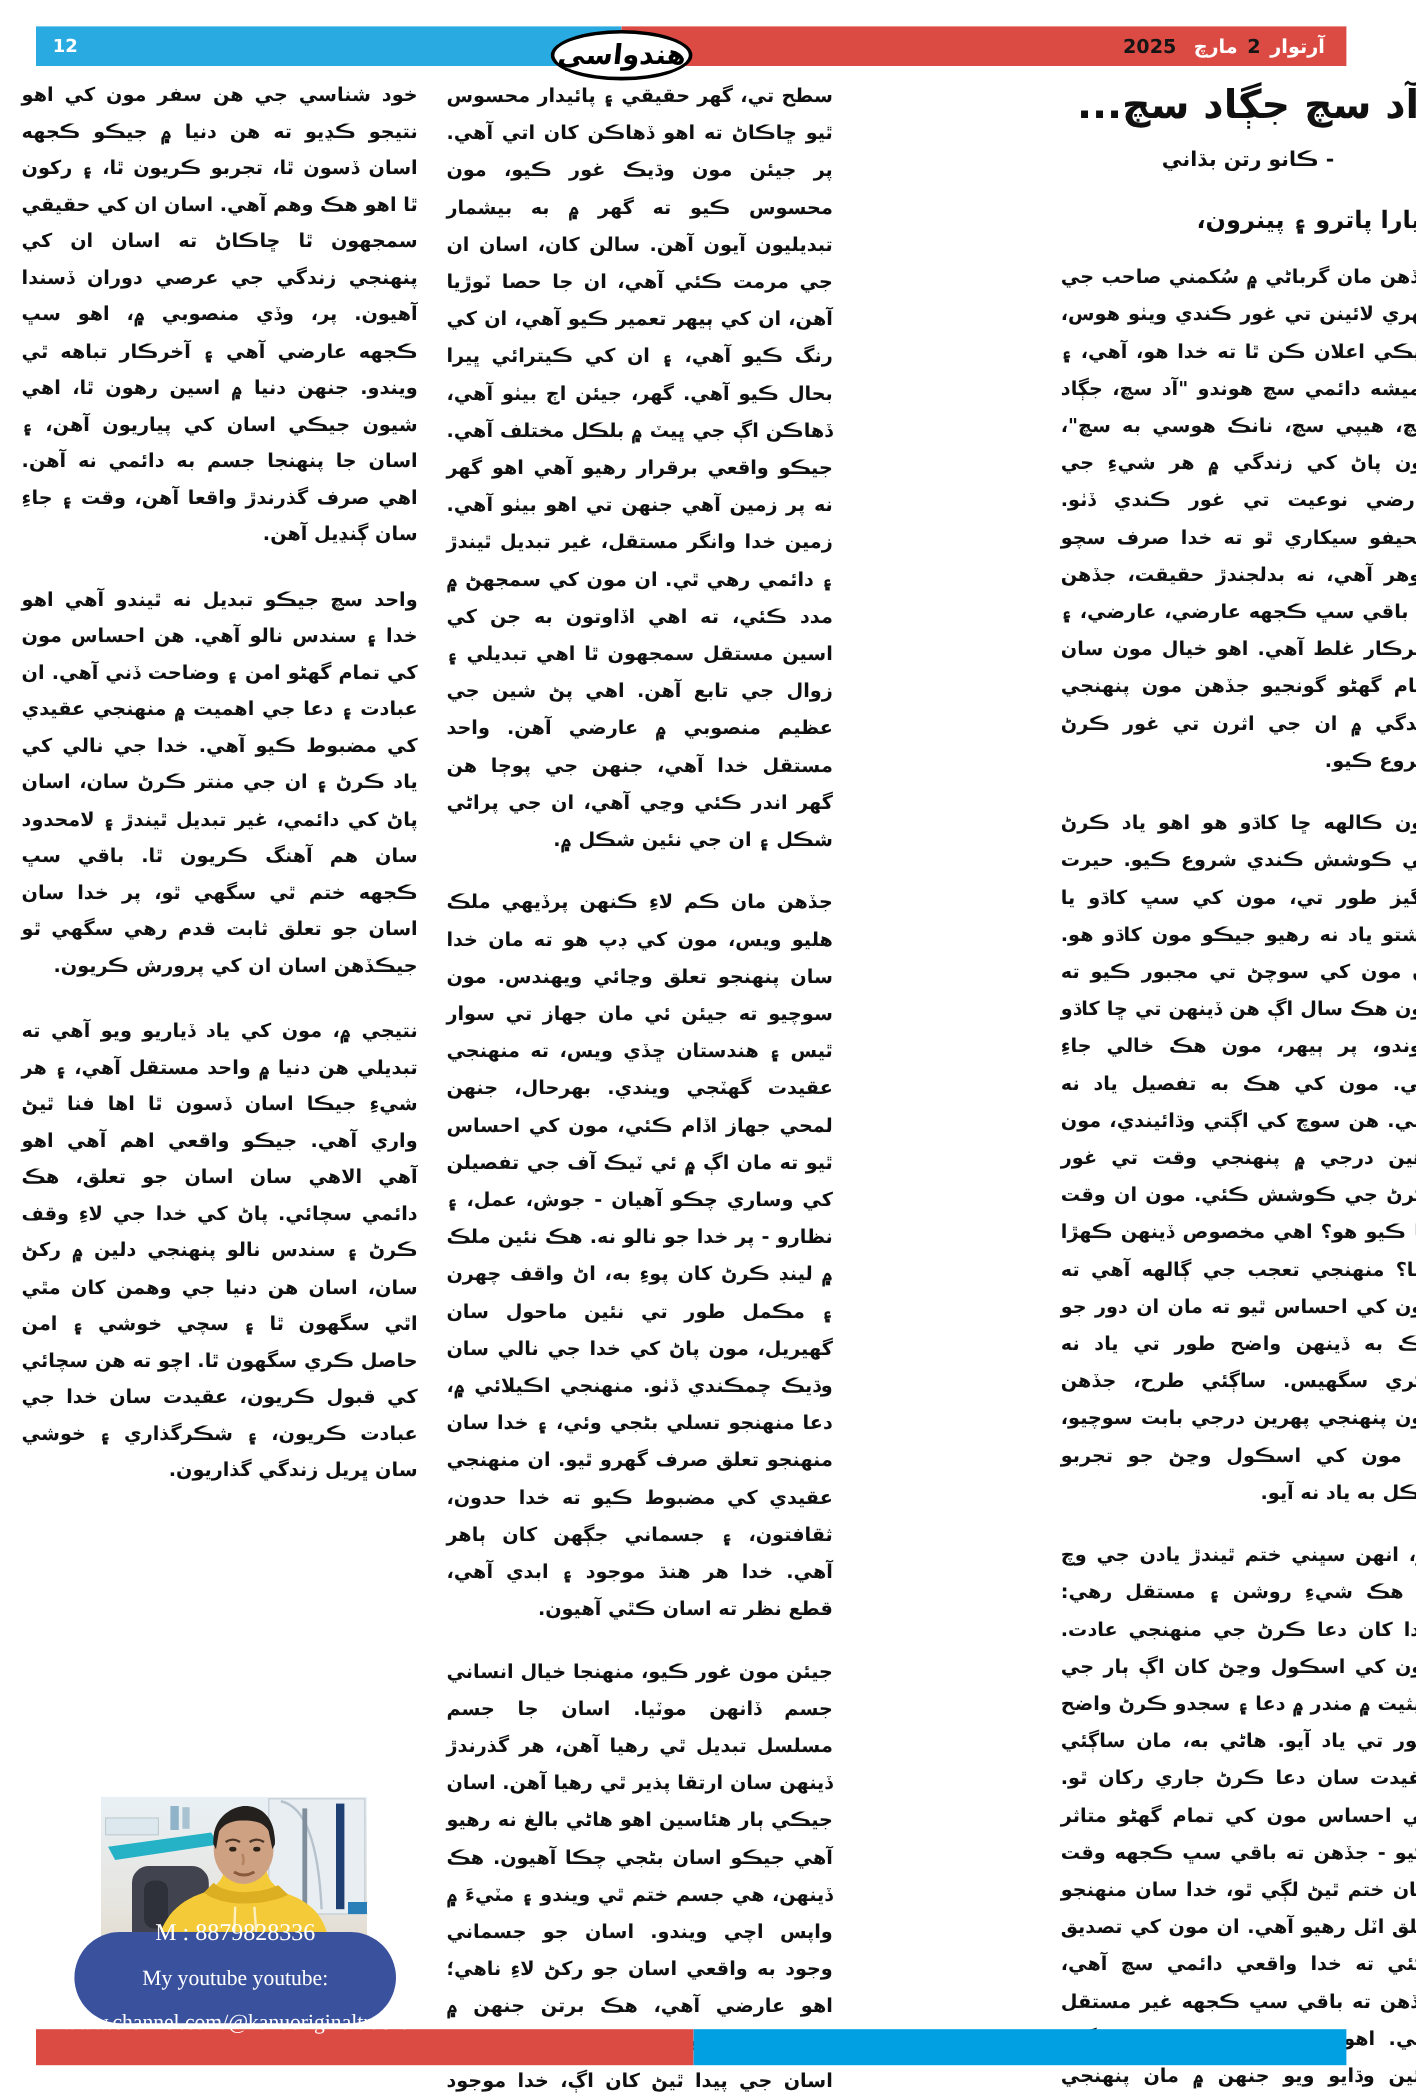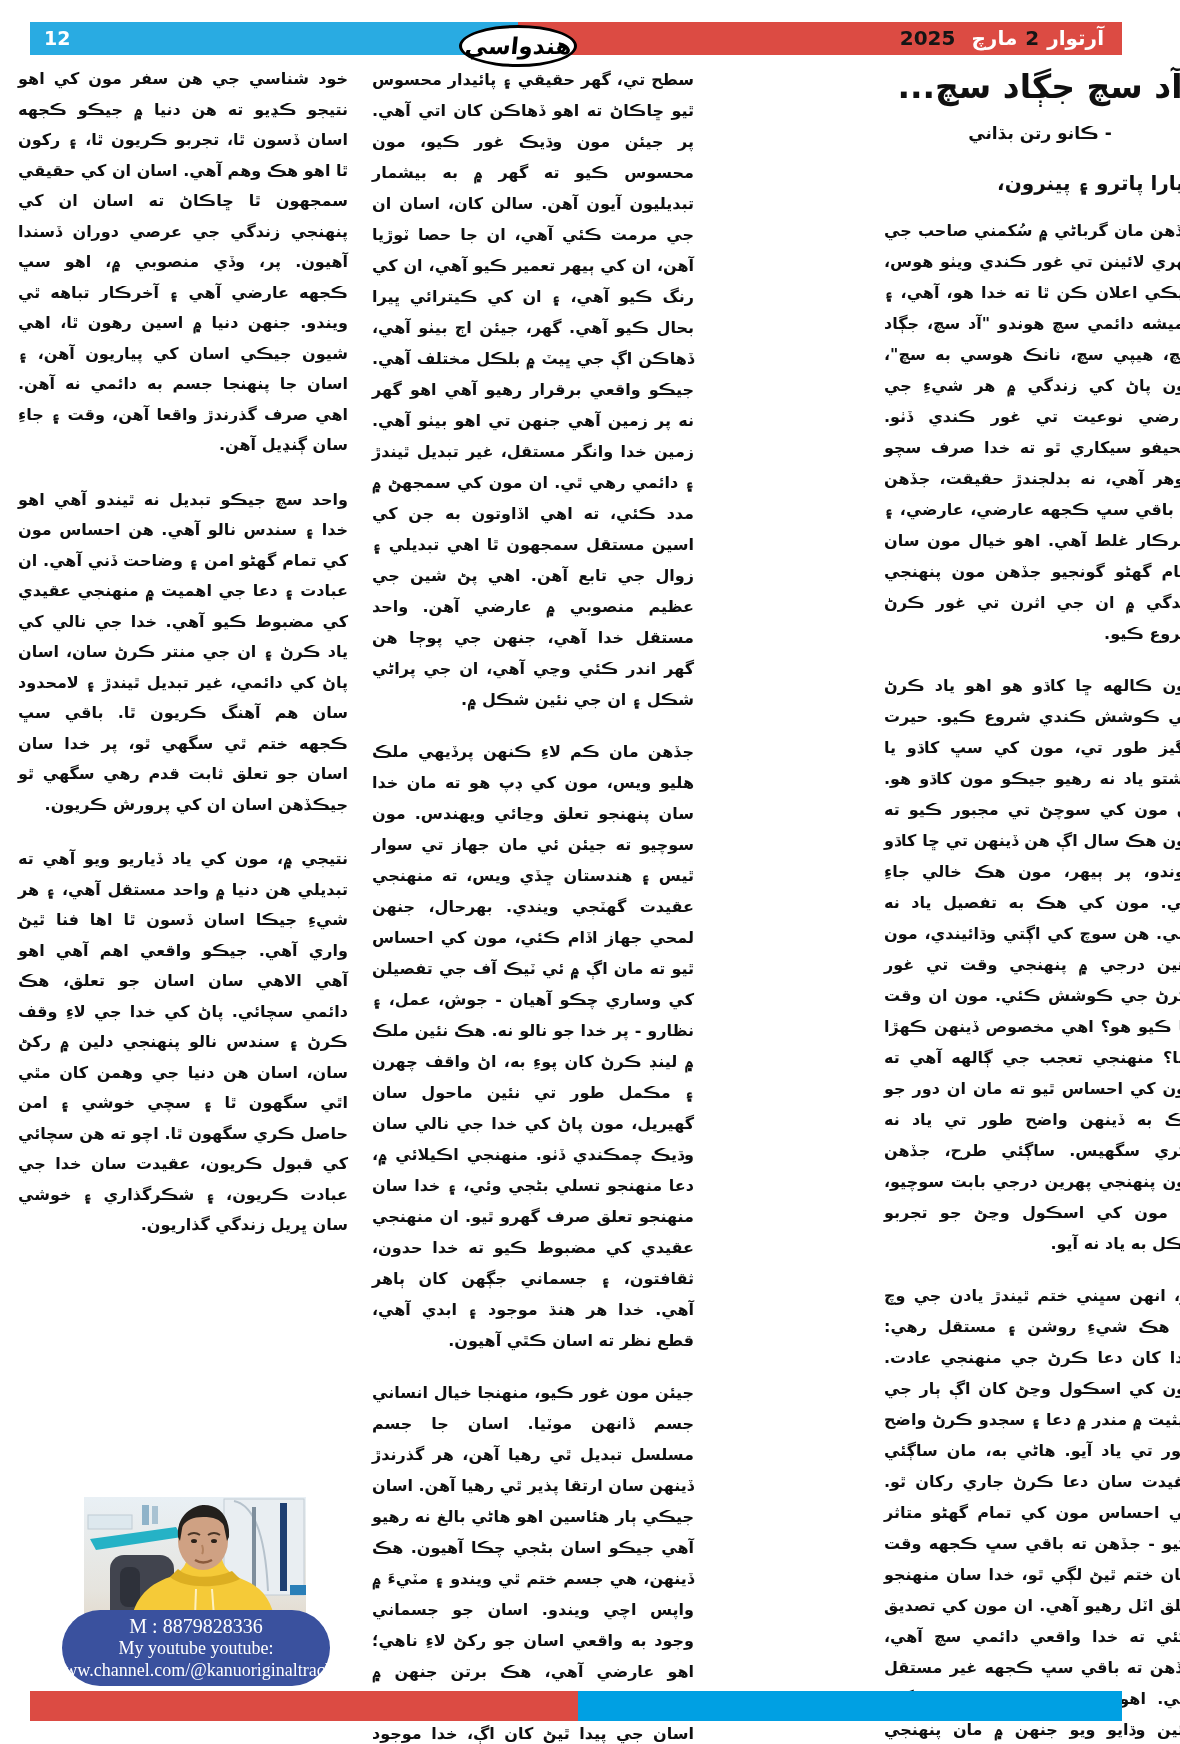--- a/index.html
+++ b/index.html
@@ -13,25 +13,25 @@
   }
   
   .topbar{
     position:absolute;left:30px;top:22px;width:1092px;height:33px;
     display:flex;flex-direction:row;
   }
   .topbar .seg-blue{width:488px;height:100%;background:#29abe2;position:relative;}
   .topbar .seg-red{flex:1;height:100%;background:#dc4b43;position:relative;}
   .page-number{
     position:absolute;left:14px;top:0;height:33px;line-height:33px;
-    color:#ffffff;font-weight:bold;font-size:19px;
+    color:#ffffff;font-weight:bold;font-size:15px;
   }
   .date-block{
     position:absolute;right:18px;top:0;height:21px;line-height:33px;
-    direction:rtl;font-weight:bold;font-size:20px;color:#ffffff;
+    direction:rtl;font-weight:bold;font-size:16px;color:#ffffff;
     letter-spacing:.5px;white-space:nowrap;margin-left:36px;
   }
   .date-block .num{color:#151515;padding:0 8px;}
   .masthead-oval{
     position:absolute;left:459px;top:25px;width:118px;height:42px;
     background:#ffffff;border:3px solid #000;border-radius:50%;
     display:flex;align-items:center;justify-content:center;
     z-index:3;box-sizing:border-box;
   }
   .masthead-oval span{
@@ -61,21 +61,21 @@
   }
   
   .photo-box{
     position:absolute;left:84px;top:1497px;width:222px;height:133px;
     overflow:hidden;z-index:1;
   }
   .contact-pill{
     position:absolute;left:62px;top:1610px;width:268px;height:76px;
     background:#3a519e;border-radius:48px;z-index:2;
     display:flex;flex-direction:column;align-items:center;justify-content:center;
-    gap:1px;
+    gap:16px;
   }
   .contact-pill div{
     color:#ffffff;font-family:"Liberation Serif","DejaVu Serif",serif;
     font-size:18px;line-height:21px;white-space:nowrap;
   }
   .contact-pill .mobile{font-size:20px;}
   
   .bottombar{
     position:absolute;left:30px;top:1691px;width:1092px;height:30px;
     display:flex;flex-direction:row;

